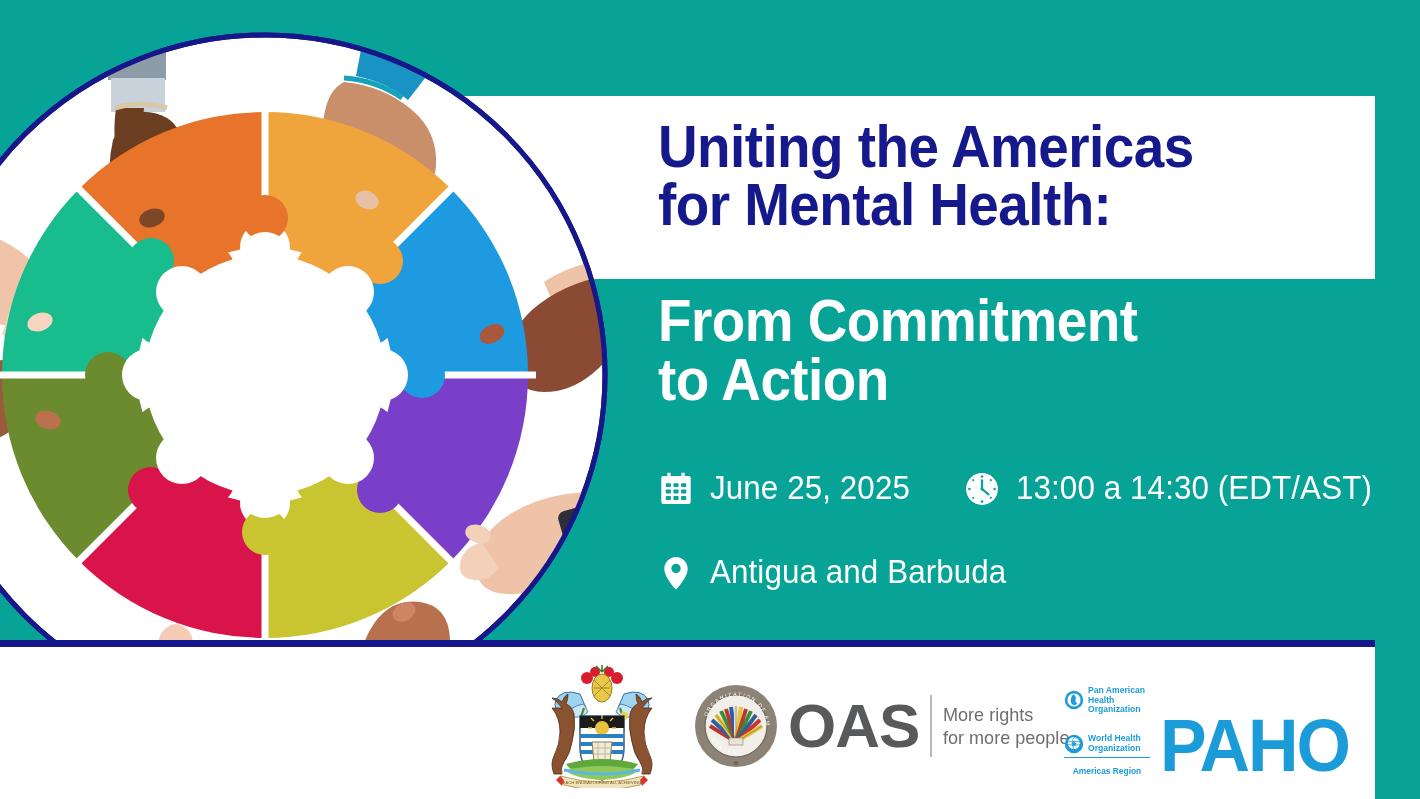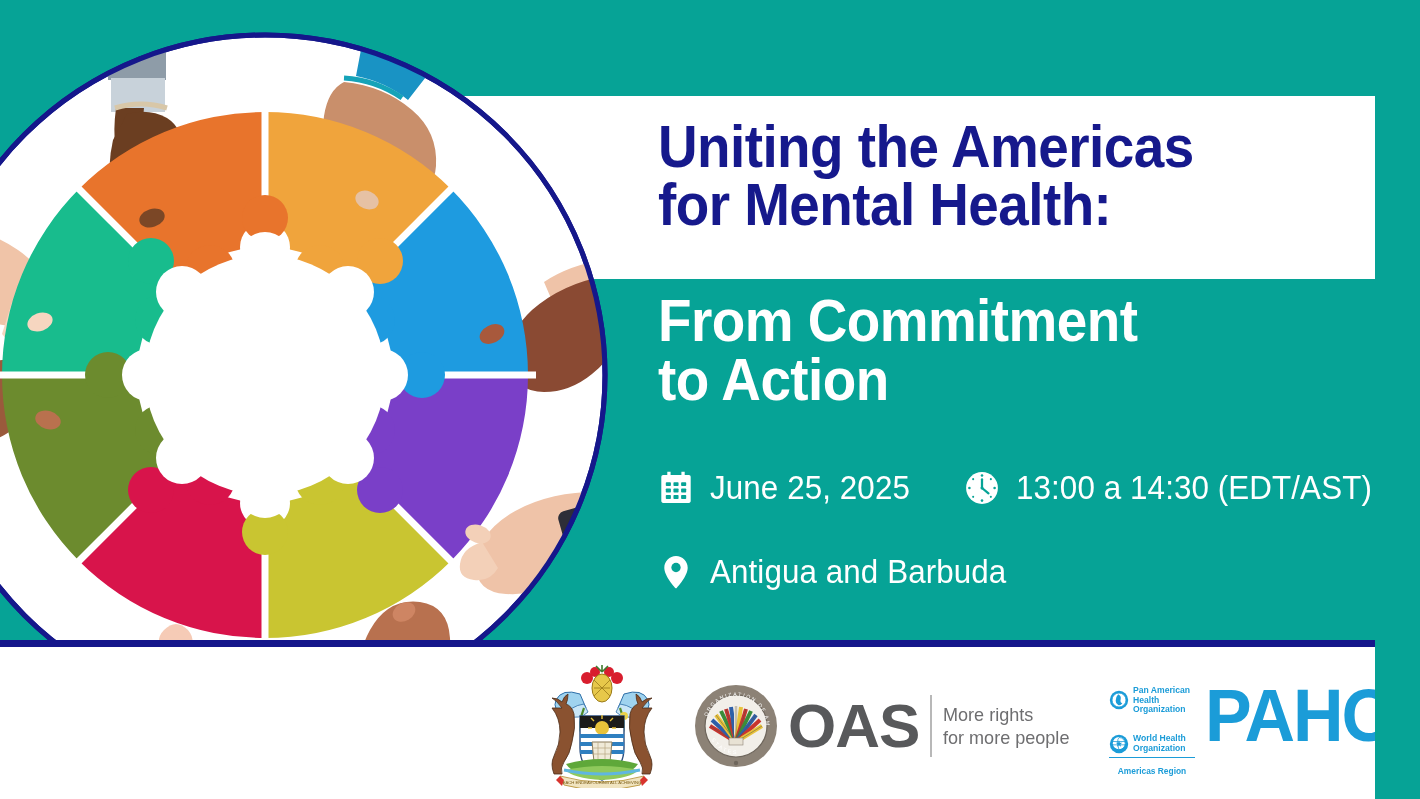--- a/index.html
+++ b/index.html
@@ -34,39 +34,39 @@
     position:absolute; left:658px; top:292px; width:740px;
     color:#ffffff;
     font-weight:bold; font-size:59px; line-height:1.0;
     letter-spacing:-0.6px;
     transform:scaleX(0.93); transform-origin:left top;
   }
 
   .details { position:absolute; left:658px; top:462px; color:#ffffff; }
   .detail-row { display:flex; align-items:center; height:52px; }
   .detail-row + .detail-row { margin-top:32px; }
-  .detail-item { display:flex; align-items:center; }
+  .detail-item { display:flex; align-items:flex-end; }
   .detail-item + .detail-item { margin-left:44px; }
   .detail-text{
     font-size:33px; font-weight:400; letter-spacing:0.1px;
     transform:scaleX(0.95); transform-origin:left center;
     white-space:nowrap; margin-left:16px;
   }
   .dicon { width:36px; height:36px; flex:0 0 36px; display:block; }
   .logo-coat { position:absolute; left:540px; top:664px; width:124px; height:124px; }
   .logo-oas  { position:absolute; left:694px; top:684px; height:84px; display:flex; align-items:center; }
   .oas-seal  { width:84px; height:84px; flex:0 0 84px; }
   .oas-word  {
     font-size:62px; font-weight:bold; color:#58595B; letter-spacing:-1px;
     margin-left:10px; line-height:1; font-family:"Liberation Sans", sans-serif;
   }
   .oas-div   { width:2px; height:62px; background:#B8B8B8; margin:0 11px; }
   .oas-tag   { color:#6E6E70; font-size:19px; line-height:1.22; transform:scaleX(0.95); transform-origin:left center; }
 
-  .logo-paho { position:absolute; left:1109px; top:686px; display:flex; align-items:flex-start; }
+  .logo-paho { position:absolute; left:1064px; top:686px; display:flex; align-items:flex-end; }
   .paho-marks{ width:86px; }
   .paho-org  { display:flex; align-items:center; }
   .paho-org + .paho-org { margin-top:19px; }
   .paho-globe{ width:20px; height:20px; flex:0 0 20px; }
   .paho-lines{ margin-left:4px; color:#1B9CD8; font-size:8.6px; line-height:1.12; font-weight:bold; }
   .paho-region{
     margin-top:3px; color:#1B9CD8; font-size:8.4px; font-weight:bold;
     text-align:center; border-top:1px solid #1B9CD8; padding-top:8px; width:86px;
   }
   .paho-word{

